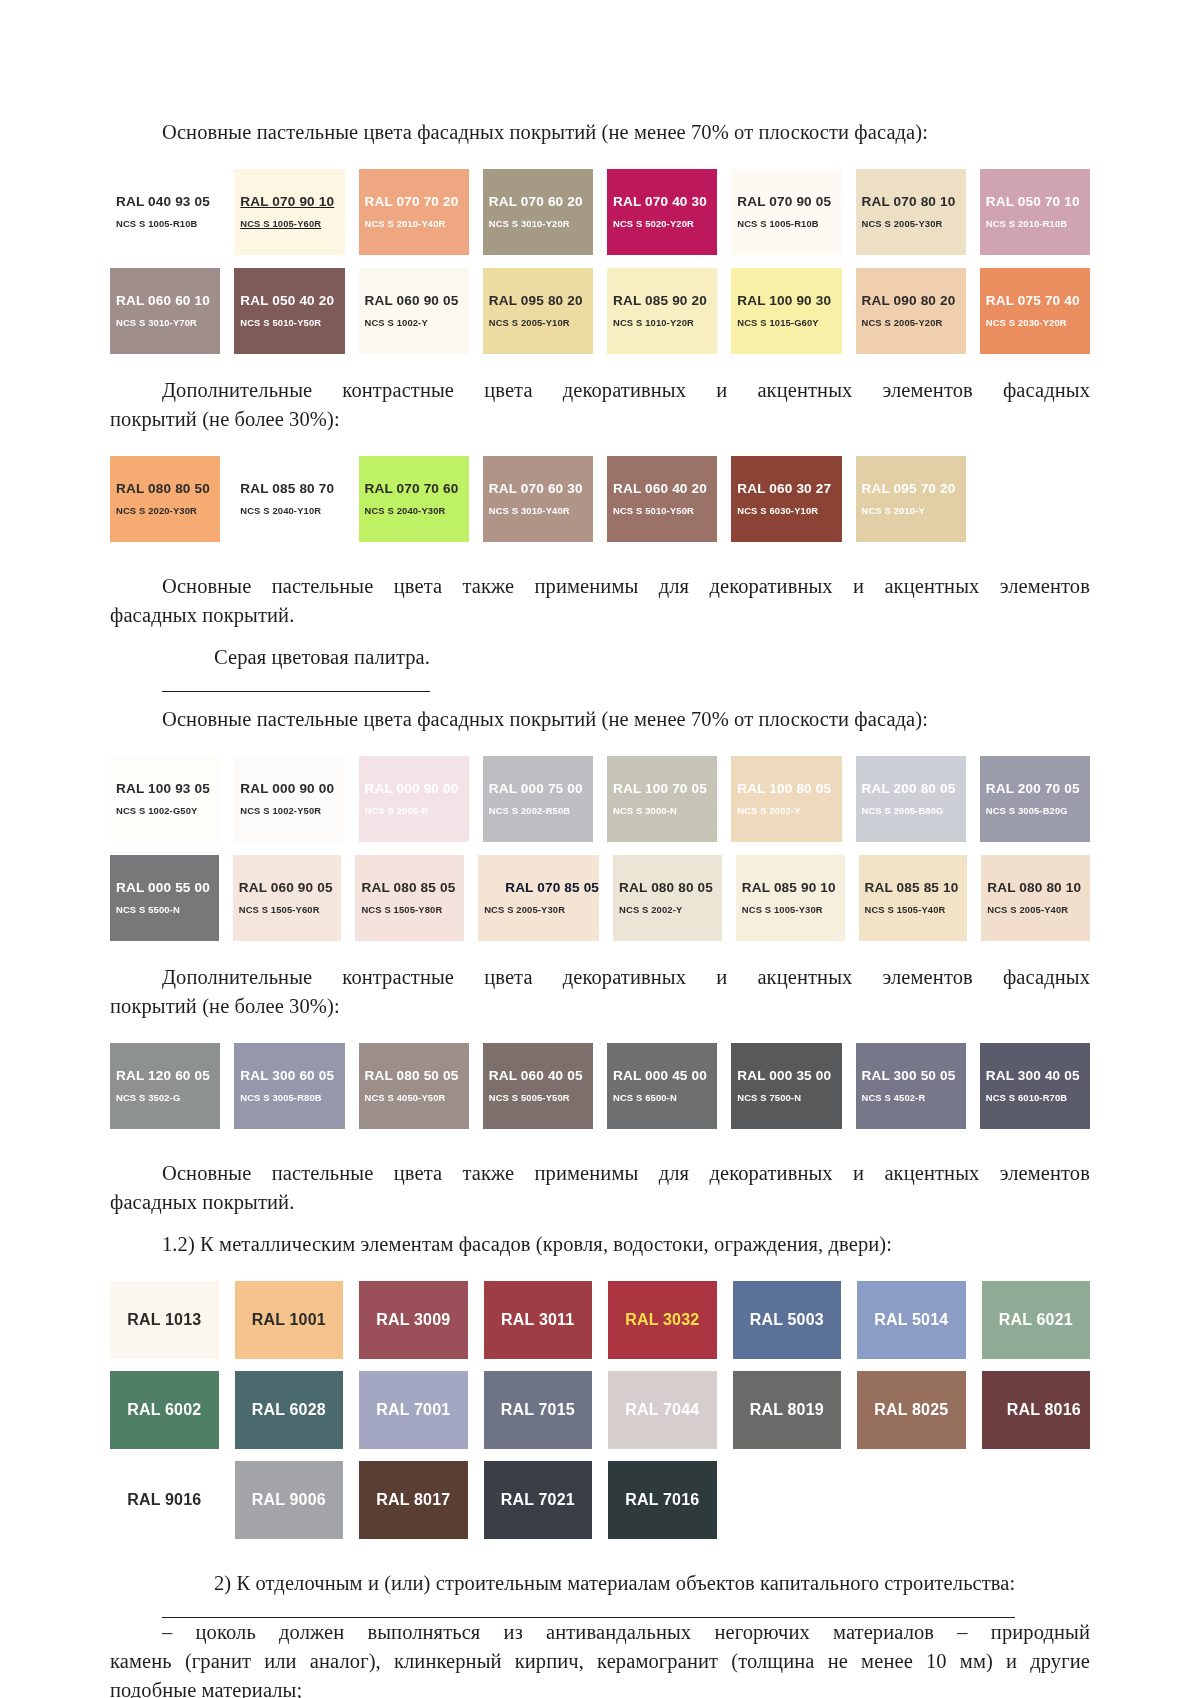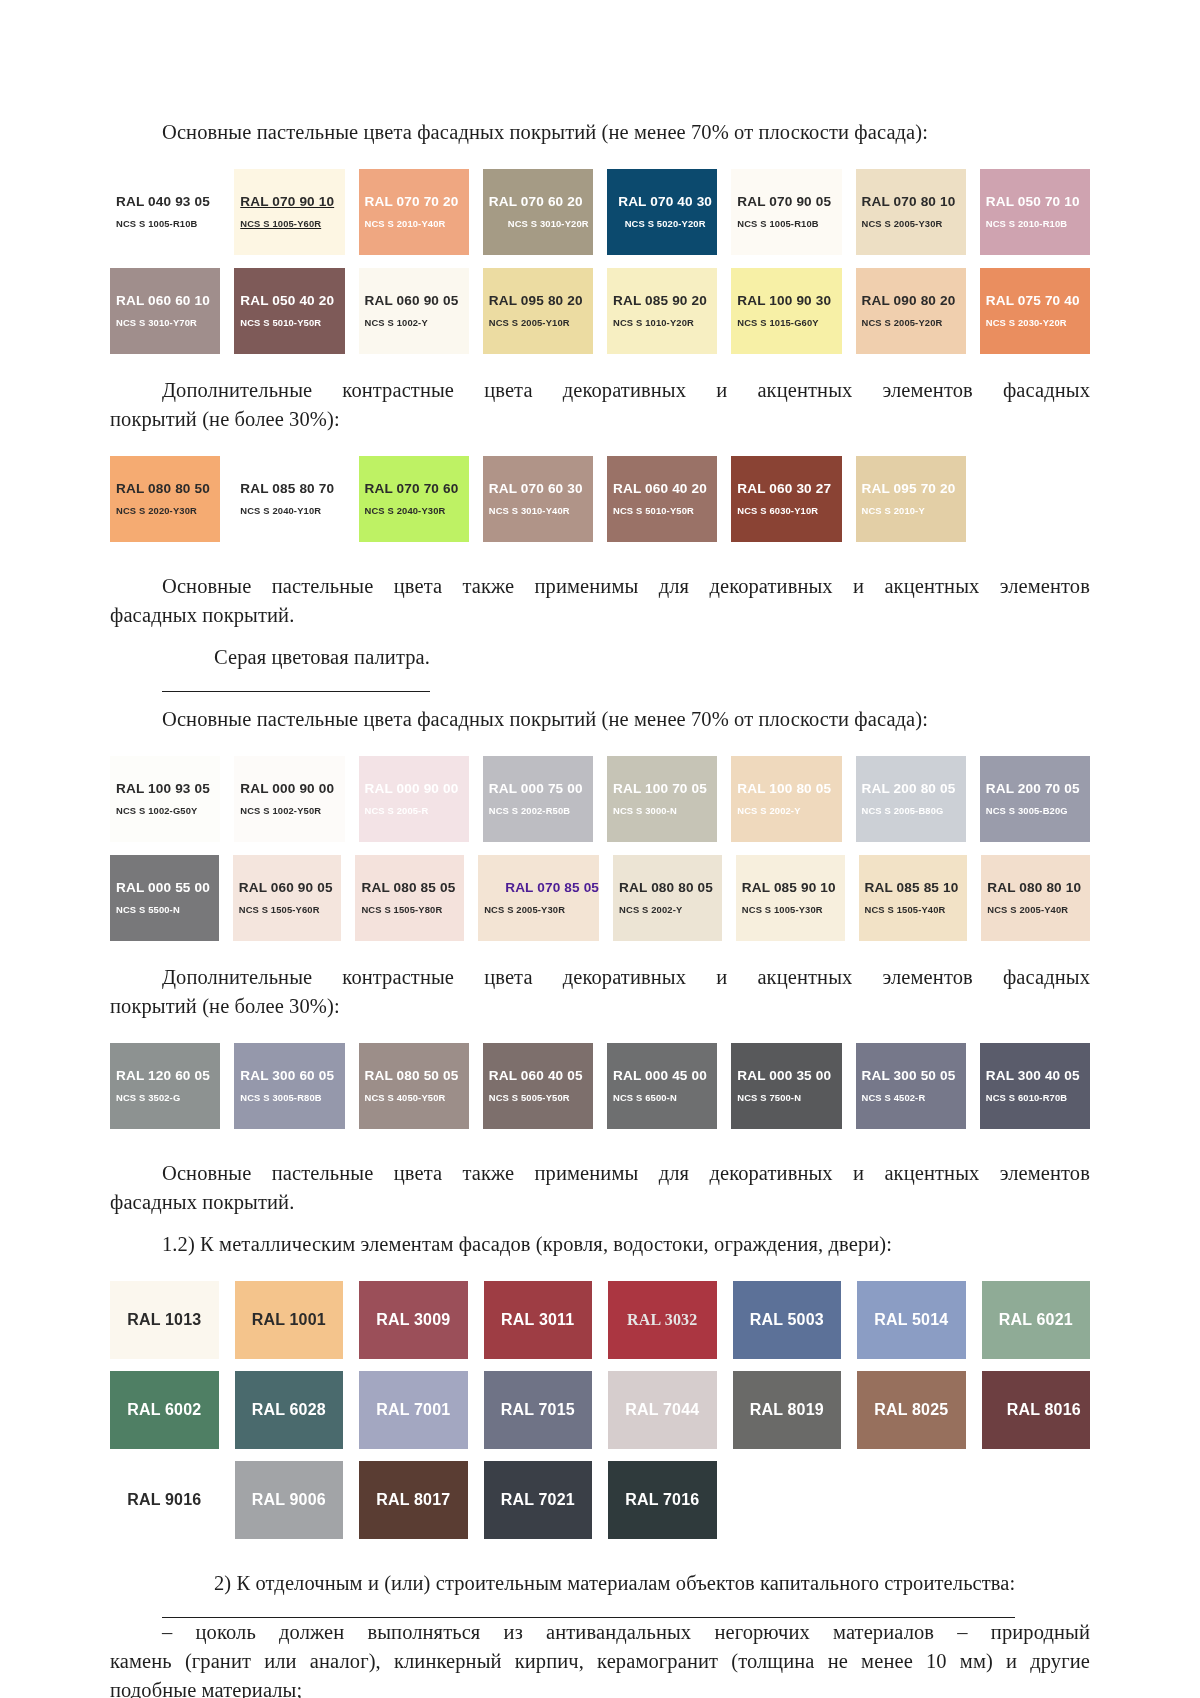--- a/index.html
+++ b/index.html
@@ -117,23 +117,23 @@
       <div class="cell" style="background: rgb(253, 246, 227); text-decoration: underline;">
         <div class="ral" style="color: rgb(43, 43, 43);">RAL 070 90 10</div>
         <div class="ncs" style="color: rgb(43, 43, 43);">NCS S 1005-Y60R</div>
       </div>
       <div class="cell" style="background: rgb(239, 167, 129);">
         <div class="ral" style="color: rgb(255, 255, 255);">RAL 070 70 20</div>
         <div class="ncs" style="color: rgb(255, 255, 255);">NCS S 2010-Y40R</div>
       </div>
       <div class="cell" style="background: rgb(165, 155, 133);">
         <div class="ral" style="color: rgb(255, 255, 255);">RAL 070 60 20</div>
-        <div class="ncs" style="color: rgb(255, 255, 255); margin-left: 19px;">NCS S 3010-Y20R</div>
-      </div>
-      <div class="cell" style="background: #0c4a6e; text-align: center;">
+        <div class="ncs" style="color: rgb(255, 255, 255);">NCS S 3010-Y20R</div>
+      </div>
+      <div class="cell" style="background: #be185d;">
         <div class="ral" style="color: rgb(255, 255, 255);">RAL 070 40 30</div>
         <div class="ncs" style="color: rgb(255, 255, 255);">NCS S 5020-Y20R</div>
       </div>
       <div class="cell" style="background: rgb(253, 250, 244);">
         <div class="ral" style="color: rgb(43, 43, 43);">RAL 070 90 05</div>
         <div class="ncs" style="color: rgb(43, 43, 43);">NCS S 1005-R10B</div>
       </div>
       <div class="cell" style="background: rgb(237, 223, 196);">
         <div class="ral" style="color: rgb(43, 43, 43);">RAL 070 80 10</div>
         <div class="ncs" style="color: rgb(43, 43, 43);">NCS S 2005-Y30R</div>
@@ -276,21 +276,21 @@
       </div>
       <div class="cell" style="background: rgb(244, 229, 221);">
         <div class="ral" style="color: rgb(43, 43, 43);">RAL 060 90 05</div>
         <div class="ncs" style="color: rgb(43, 43, 43);">NCS S 1505-Y60R</div>
       </div>
       <div class="cell" style="background: rgb(244, 226, 220);">
         <div class="ral" style="color: rgb(43, 43, 43);">RAL 080 85 05</div>
         <div class="ncs" style="color: rgb(43, 43, 43);">NCS S 1505-Y80R</div>
       </div>
       <div class="cell" style="background: rgb(243, 228, 212);">
-        <div class="ral" style="color: #4c1d95; margin-left: 21px;">RAL 070 85 05</div>
+        <div class="ral" style="color: #0f172a; margin-left: 21px;">RAL 070 85 05</div>
         <div class="ncs" style="color: rgb(43, 43, 43);">NCS S 2005-Y30R</div>
       </div>
       <div class="cell" style="background: rgb(236, 228, 212);">
         <div class="ral" style="color: rgb(43, 43, 43);">RAL 080 80 05</div>
         <div class="ncs" style="color: rgb(43, 43, 43);">NCS S 2002-Y</div>
       </div>
       <div class="cell" style="background: rgb(247, 239, 221);">
         <div class="ral" style="color: rgb(43, 43, 43);">RAL 085 90 10</div>
         <div class="ncs" style="color: rgb(43, 43, 43);">NCS S 1005-Y30R</div>
       </div>
@@ -364,21 +364,21 @@
       <div class="mcell" style="background: rgb(244, 196, 140);">
         <span class="mlabel" style="color: rgb(43, 43, 43);">RAL 1001</span>
       </div>
       <div class="mcell" style="background: rgb(155, 79, 89);">
         <span class="mlabel" style="color: rgb(255, 255, 255);">RAL 3009</span>
       </div>
       <div class="mcell" style="background: rgb(158, 61, 68);">
         <span class="mlabel" style="color: rgb(255, 255, 255);">RAL 3011</span>
       </div>
       <div class="mcell" style="background: rgb(171, 54, 65);">
-        <span class="mlabel" style="color: #e5e5e5; font-family: Liberation Serif, serif;">RAL 3032</span>
+        <span class="mlabel" style="color: #fde047;">RAL 3032</span>
       </div>
       <div class="mcell" style="background: rgb(92, 113, 152);">
         <span class="mlabel" style="color: rgb(255, 255, 255);">RAL 5003</span>
       </div>
       <div class="mcell" style="background: rgb(139, 157, 196);">
         <span class="mlabel" style="color: rgb(255, 255, 255);">RAL 5014</span>
       </div>
       <div class="mcell" style="background: rgb(143, 171, 150);">
         <span class="mlabel" style="color: rgb(255, 255, 255);">RAL 6021</span>
       </div>

